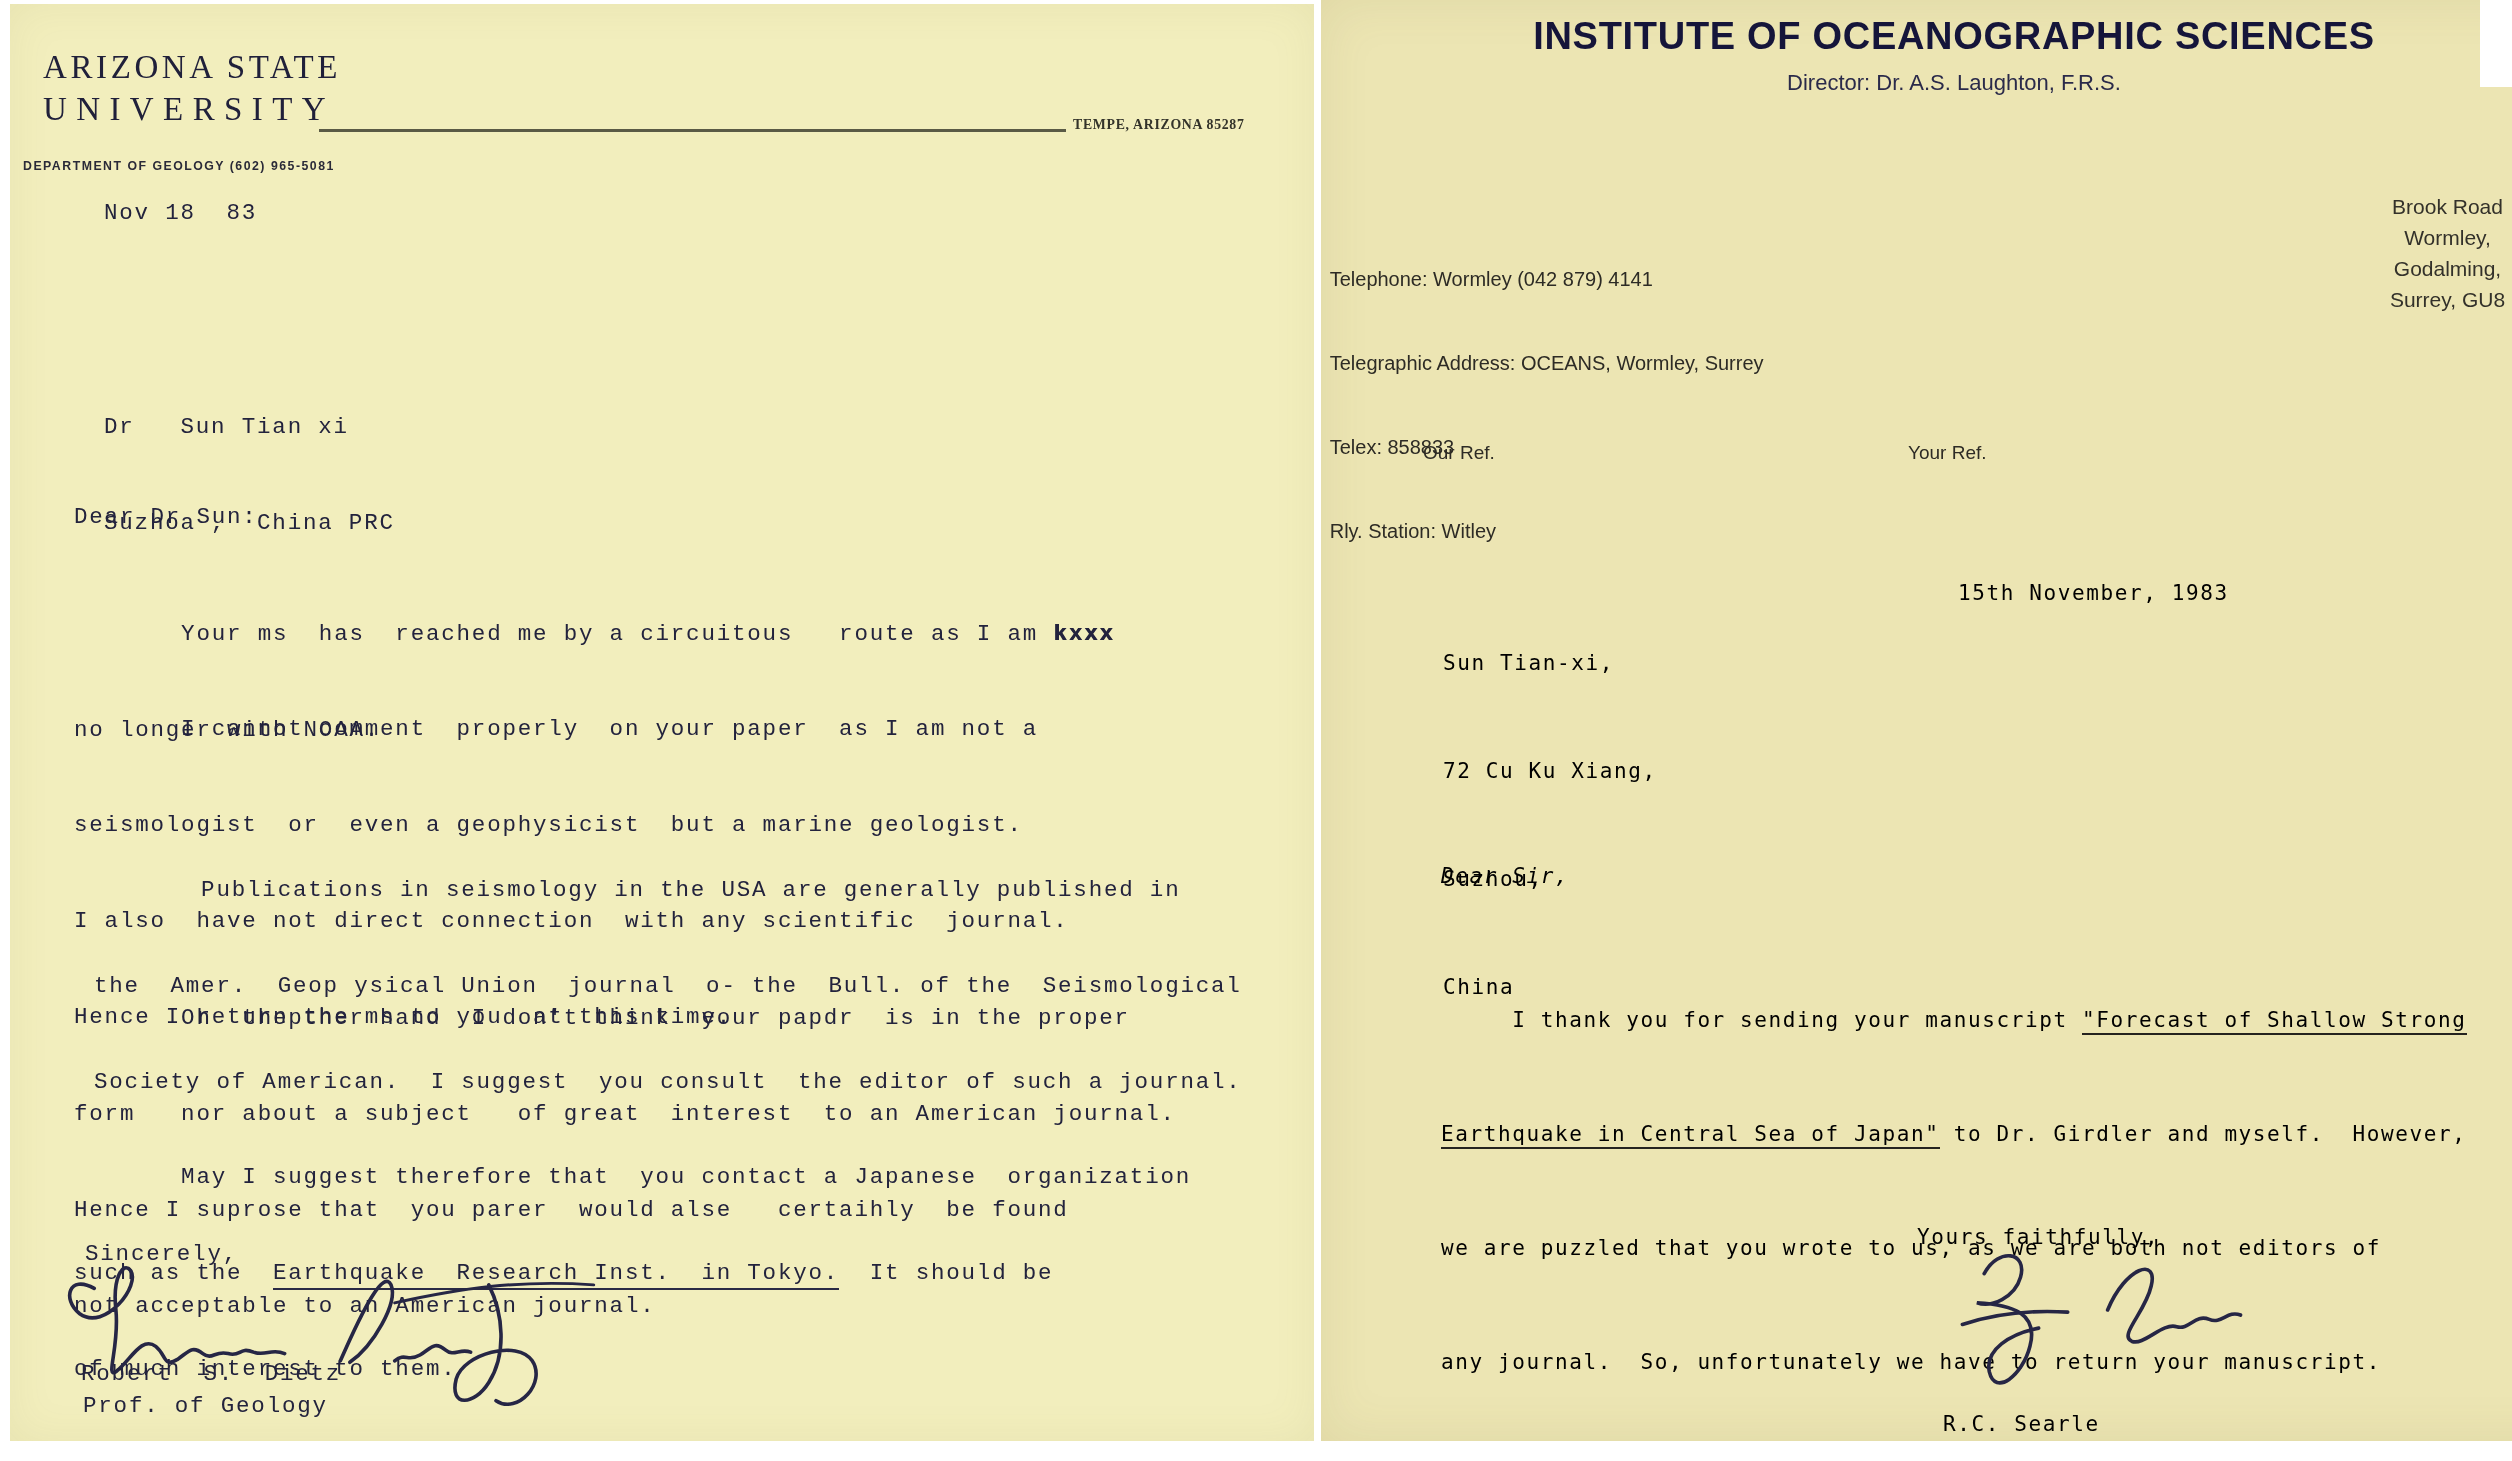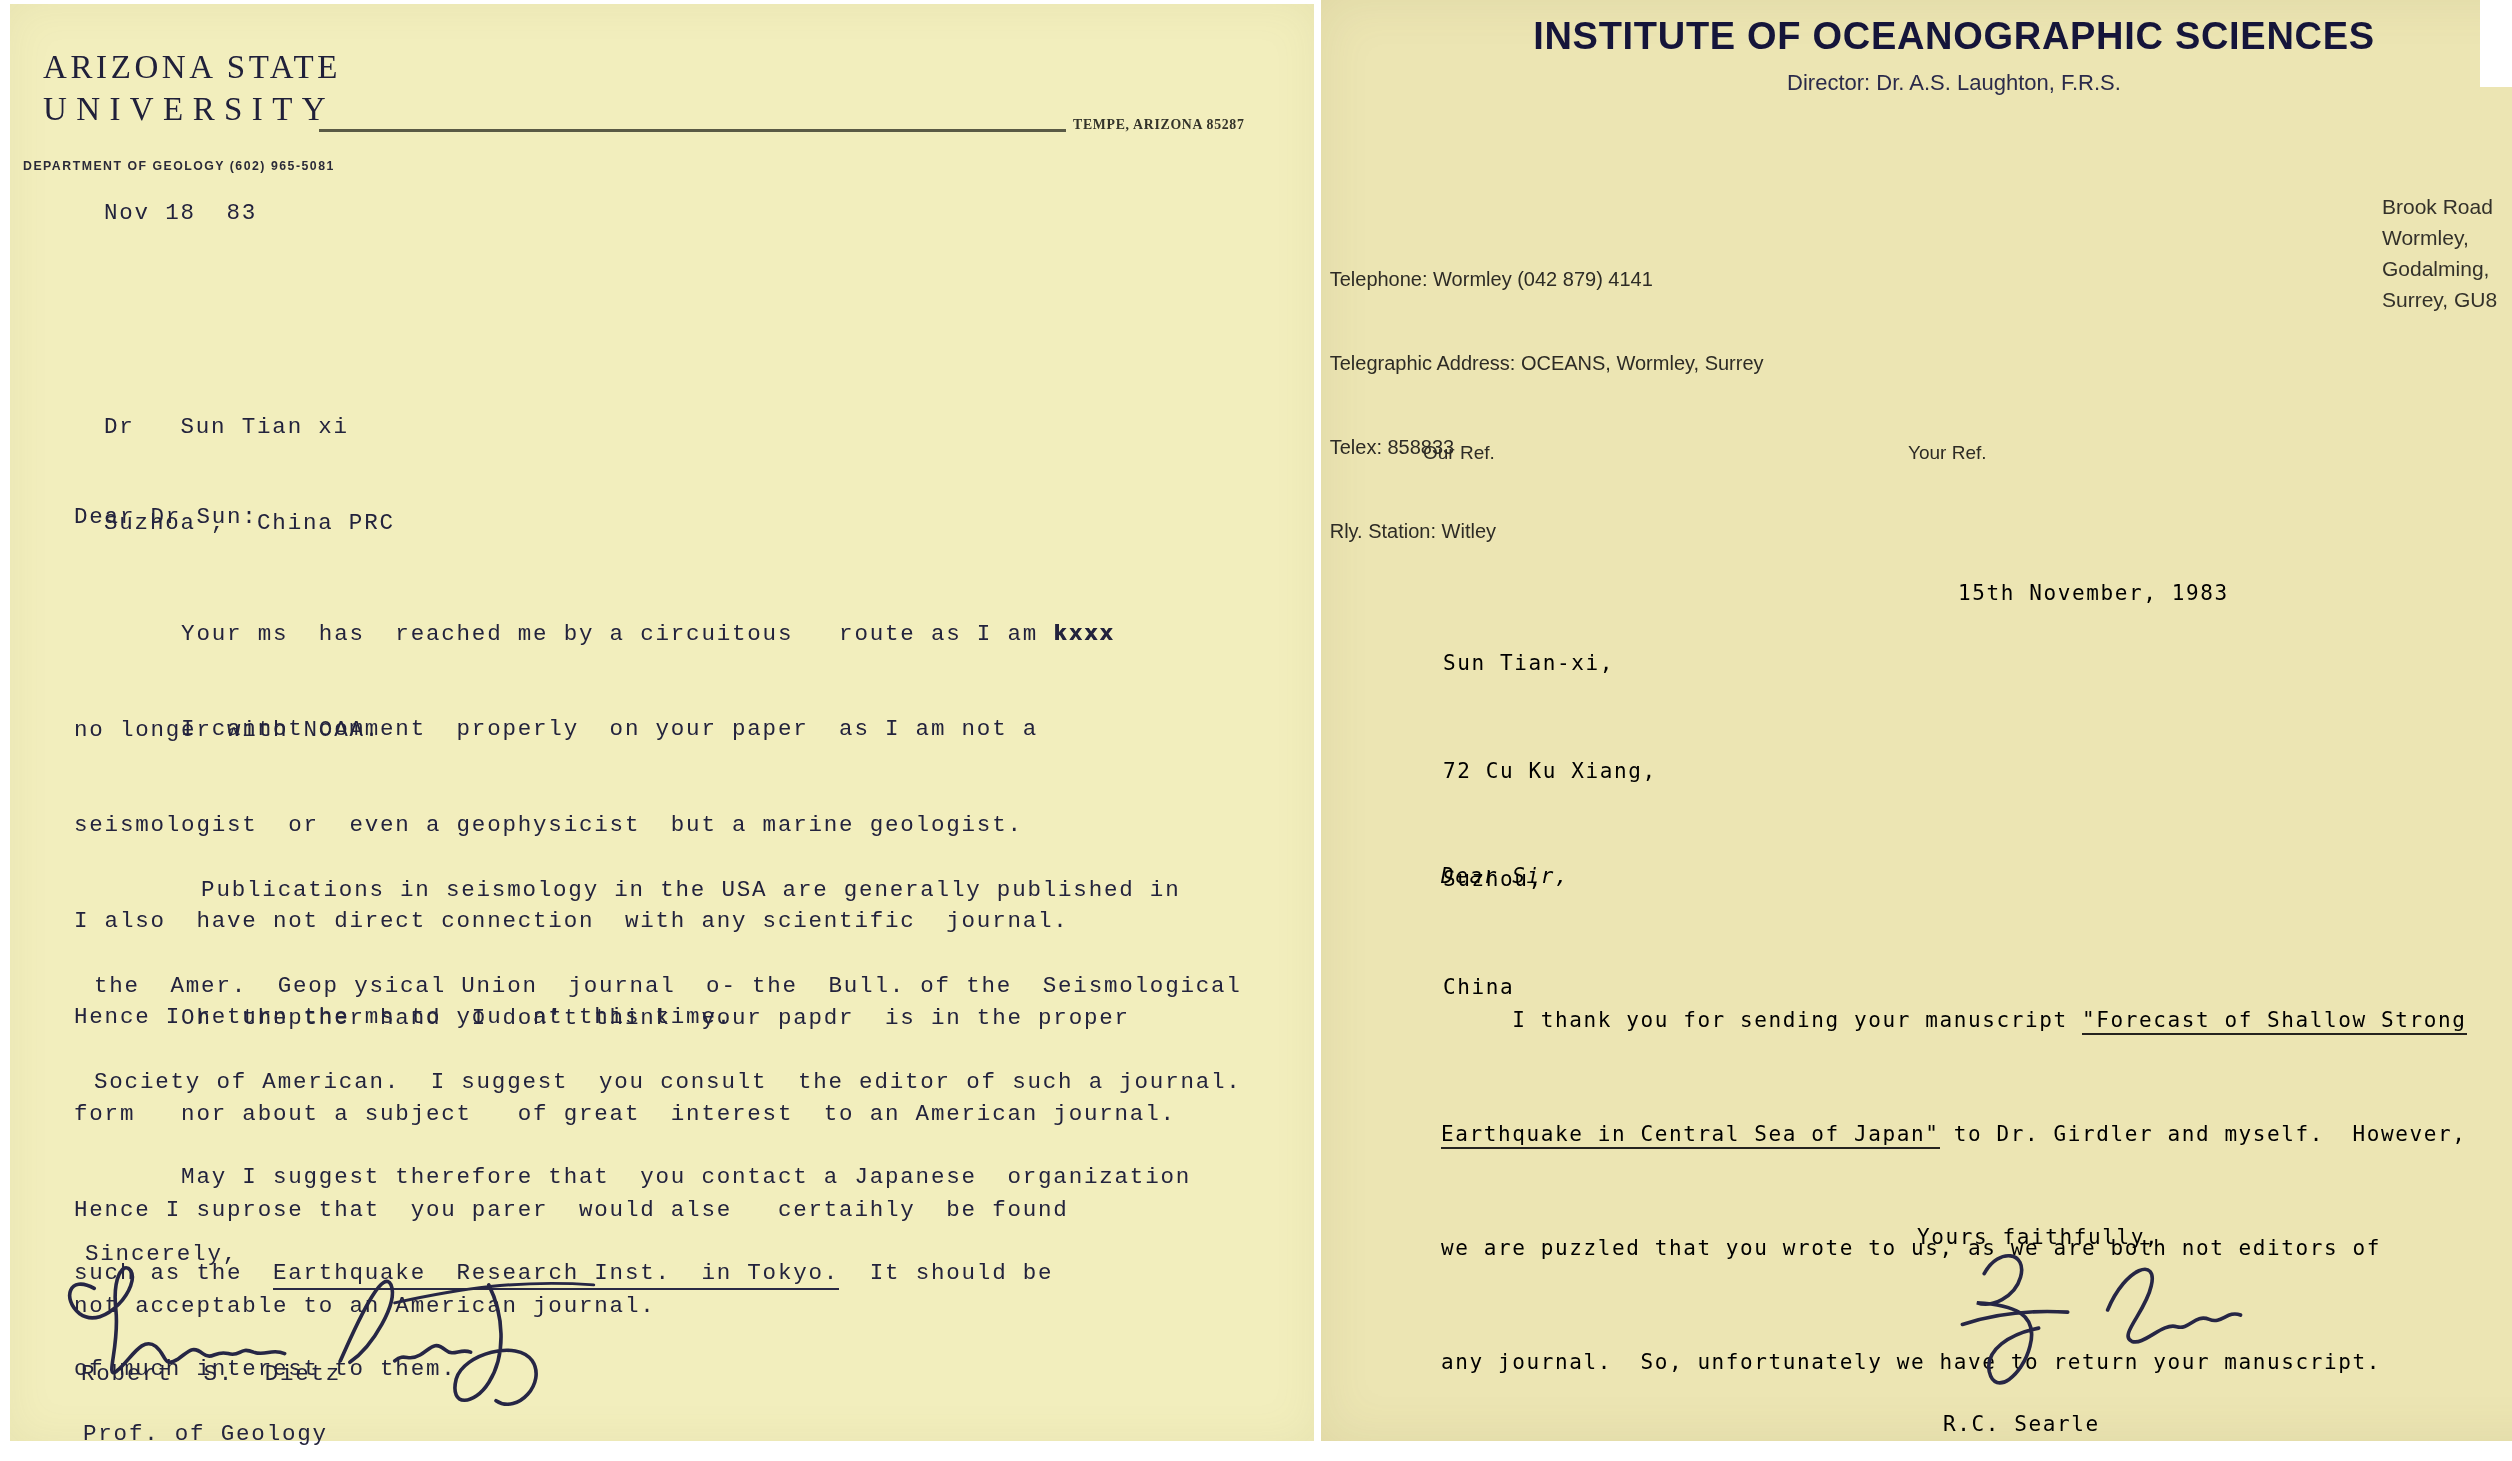--- a/index.html
+++ b/index.html
@@ -48,21 +48,21 @@
   .ios-title{
     font-size:38px;font-weight:bold;letter-spacing:0.7px;color:#15153a;
   }
   .ios-director{
     font-size:22px;color:#2a2a4a;
   }
   .ios-sans{
     font-size:20px;color:#2d2b25;line-height:28px;white-space:pre;
   }
   .ios-addr{
-    font-size:21px;color:#33312a;line-height:31px;white-space:nowrap;overflow:hidden;
+    font-size:21px;color:#33312a;line-height:31px;white-space:nowrap;overflow:hidden;text-align:center;
   }
   .ios-ref{font-size:19px;color:#2d2b25;}
   .mono-r{
     font-family:"DejaVu Sans Mono", monospace;
     font-size:21px;letter-spacing:1.6px;
     color:#000000;white-space:pre;line-height:38px;
   }
   .u-r{border-bottom:2.9px solid #25231f;padding-bottom:0.7px;}
   .sig{stroke:#262645;fill:none;stroke-linecap:round;}
   .scan-edge{background:#ffffff;}
@@ -124,21 +124,21 @@
 
   <svg class="abs" style="left:44px;top:1241px;" width="551" height="181" viewBox="0 0 760 250">
     <path class="sig" stroke-width="5" d="M55,60 C20,40 10,75 35,95 C70,120 120,55 105,35 C95,22 80,45 85,90 C90,140 70,185 85,175 C105,160 120,125 140,140 C155,152 150,170 170,158 C185,148 190,138 205,150 C218,160 222,145 240,150 C258,155 255,140 275,148 C292,154 300,142 318,150"></path>
     <path class="sig" stroke-width="5" d="M395,160 C430,80 455,35 465,55 C475,80 440,140 408,162"></path>
     <path class="sig" stroke-width="5" d="M470,160 C485,148 488,162 505,152 C520,143 525,132 540,145 C552,155 560,142 575,148"></path>
     <path class="sig" stroke-width="4" d="M470,80 C560,60 640,48 745,55"></path>
     <path class="sig" stroke-width="5" d="M600,55 C620,95 625,150 600,190 C580,222 545,225 555,185 C565,150 640,130 660,160 C680,190 640,235 610,215"></path>
   </svg>
 
   <div class="abs mono-l" style="left:71px;top:1354px;">Robert  S.  Dietz</div>
-  <div class="abs mono-l" style="left:73px;top:1386px;margin-top:28px;">Prof. of Geology</div>
+  <div class="abs mono-l" style="left:73px;top:1386px;">Prof. of Geology</div>
 </div>
 
 <div class="paper paper-right">
 
   <div class="abs ios-title" style="left:73px;top:14.5px;width:1120px;text-align:center;">INSTITUTE OF OCEANOGRAPHIC SCIENCES</div>
   <div class="abs ios-director" style="left:73px;top:70px;width:1120px;text-align:center;">Director: Dr. A.S. Laughton, F.R.S.</div>
 
   <div class="abs ios-sans" style="left:8.7px;top:209px;">
     <div>Telephone: Wormley (042 879) 4141</div>
     <div>Telegraphic Address: OCEANS, Wormley, Surrey</div>

